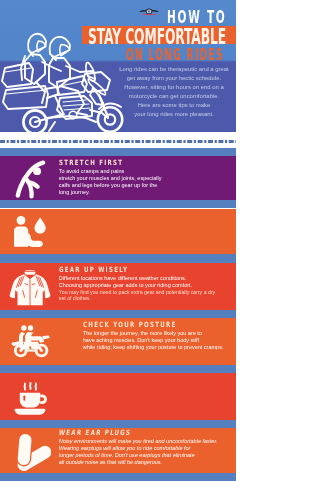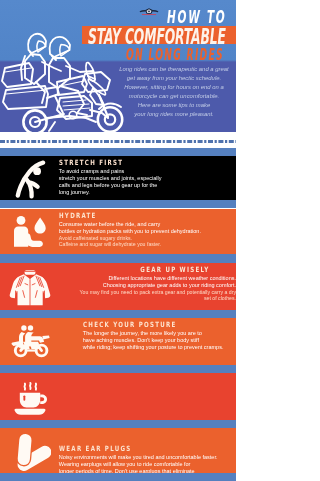--- a/index.html
+++ b/index.html
@@ -2,21 +2,21 @@
 <html><head>
 <meta charset="utf-8">
 <style>
   html,body{margin:0;padding:0;background:#ffffff;}
   body{width:236px;height:481px;overflow:hidden;
        font-family:"Liberation Sans",sans-serif;}
   .page{position:relative;width:236px;height:481px;overflow:hidden;background:#fff;}
 
   
   .header{position:absolute;left:0;top:0;width:236px;height:132px;overflow:hidden;
-          background:linear-gradient(to bottom,#5689cc 0px,#5184c8 60px,#4d5aab 62px,#4d5aab 132px);font-style:italic;}
+          background:linear-gradient(to bottom,#5689cc 0px,#5184c8 60px,#4d5aab 62px,#4d5aab 132px);}
 
   .logo{position:absolute;left:138px;top:3.5px;width:22px;height:13px;}
 
   .howto{position:absolute;left:166.5px;top:9.5px;height:14px;
          font-family:"DejaVu Sans Condensed","Liberation Sans",sans-serif;
          font-size:17.6px;font-weight:bold;color:#ffffff;
          letter-spacing:2.6px;line-height:14px;
          transform:scaleX(.665);transform-origin:0 0;white-space:nowrap;}
 
   .band{position:absolute;left:81.5px;top:25.8px;width:154.5px;height:18.5px;background:#eb612d;}
@@ -145,21 +145,21 @@
   </div>
 
   <div class="road">
     <svg class="dashline" viewBox="0 0 236 3" preserveAspectRatio="none">
       <line x1="0" y1="1.5" x2="236" y2="1.5" stroke="#4f72ad" stroke-width="3" stroke-dasharray="5.0 1.6 2.2 1.6"></line>
     </svg>
   </div>
   <div class="bluebar"></div>
 
   <div id="tips">
-      <div class="tip" style="top: 156px; height: 43.5px; background: #000000; padding-left: 24px;">
+      <div class="tip" style="top: 156px; height: 43.5px; background: #701a75; padding-left: 24px;">
         <div class="icowrap">
           <svg class="ico" style="top:3.6px" viewBox="0 0 42 40">
             <g fill="none" stroke="#fffaf4" stroke-width="4.3" stroke-linecap="round" stroke-linejoin="round">
               <path d="M34.1 2.6 Q26.6 4.6 20.6 11.6 Q14.6 18.6 11.6 26.4 Q9.4 31.8 8.8 35.6"></path>
               <path d="M17.6 19.6 Q20.4 22.4 21.6 27.2 Q23.0 32.4 22.6 36.4"></path>
               <path d="M19.6 22.4 Q24.6 23.0 28.6 26.8"></path>
             </g>
             <circle cx="28.1" cy="11.2" r="3.9" fill="#fffaf4"></circle>
           </svg>
         </div>
@@ -175,27 +175,20 @@
       <div class="tip" style="top: 208.5px; height: 45.5px; background: rgb(235, 97, 45);">
         <div class="icowrap">
           <svg class="ico" style="top:5.4px" viewBox="0 0 42 40">
             <g fill="#fffaf4">
               <circle cx="12.0" cy="6.4" r="4.4"></circle>
               <path d="M9.2 12.6 h5.8 c2.3 0 4.2 1.9 4.2 4.2 v16.0 H5.0 V16.8 c0 -2.3 1.9 -4.2 4.2 -4.2 z"></path>
               <path d="M17.4 19.4 c1.9 -0.6 3.7 0.6 4.0 2.3 l0.7 3.0 c0.3 1.2 1.3 2.0 2.5 2.0 h6.2 c1.7 0 3.1 1.4 3.1 3.1 0 1.7 -1.4 3.1 -3.1 3.1 h-7.2 c-3.6 0 -6.7 -2.4 -7.6 -5.8 l-0.7 -2.7 c-0.5 -2.0 0.4 -4.2 2.1 -5.0 z"></path>
               <path d="M31.1 3.6 c3.3 4.6 5.6 7.9 5.6 10.3 0 3.1 -2.5 5.6 -5.6 5.6 -3.1 0 -5.6 -2.5 -5.6 -5.6 0 -2.4 2.3 -5.7 5.6 -10.3 z"></path>
             </g>
           </svg>
-        </div>
-        <div class="body" style="top: 3.2px;">
-          <h3>HYDRATE</h3>
-          <p>Consume water before the ride, and carry</p>
-          <p>bottles or hydration packs with you to prevent dehydration.</p>
-          <p class="note">Avoid caffeinated sugary drinks.</p>
-          <p class="note" style="margin-top: 0px;">Caffeine and sugar will dehydrate you faster.</p>
         </div>
       </div>
       <div class="sep" style="top: 254px;"></div>
       <div class="tip" style="top: 262.5px; height: 47px; background: rgb(232, 67, 47);">
         <div class="icowrap">
           <svg class="ico" style="top:5px" viewBox="0 0 42 40">
             <g fill="#fffaf4">
               <path d="M14.8 6.2 L21.0 11.0 L27.2 6.2 l4.6 2.0 c2.6 1.1 4.3 3.7 4.3 6.5 v8.0 l-2.4 0.6 v14.0 H8.5 V23.3 l-2.4 -0.6 v-8.0 c0 -2.8 1.7 -5.4 4.3 -6.5 z"></path>
               <path d="M9.6 9.0 c-2.6 1.4 -4.6 3.8 -5.6 6.7 L0.8 26.4 c-0.5 1.5 0.4 3.0 1.9 3.3 l3.1 0.6 1.8 -7.3 V14.6 c0 -2.3 0.8 -4.2 2.0 -5.6 z"></path>
               <path d="M32.4 9.0 c2.6 1.4 4.6 3.8 5.6 6.7 l3.2 10.7 c0.5 1.5 -0.4 3.0 -1.9 3.3 l-3.1 0.6 -1.8 -7.3 V14.6 c0 -2.3 -0.8 -4.2 -2.0 -5.6 z"></path>
@@ -208,21 +201,21 @@
               <path d="M30.8 9.6 L34.6 19.4 M28.9 8.8 L32.7 18.6 M27.0 8.1 L30.8 17.8"></path>
               <path d="M16.0 15.6 L18.8 16.8 M26.0 15.6 L23.2 16.8"></path>
               <path d="M13.8 22.6 L15.6 29.4 M28.2 22.6 L26.4 29.4"></path>
               <path d="M6.5 23.0 L6.5 30.2 M35.5 23.0 L35.5 30.2"></path>
             </g>
             <g fill="#e8432f">
               <circle cx="21.0" cy="9.4" r="1.0"></circle>
             </g>
           </svg>
         </div>
-        <div class="body" style="top: 3.2px; text-align: right;">
+        <div class="body" style="top: 3.2px;">
           <h3>GEAR UP WISELY</h3>
           <p>Different locations have different weather conditions.</p>
           <p>Choosing appropriate gear adds to your riding comfort.</p>
           <p class="note">You may find you need to pack extra gear and potentially carry a dry</p>
           <p class="note" style="margin-top: 0px;">set of clothes.</p>
         </div>
       </div>
       <div class="sep" style="top: 309.5px;"></div>
       <div class="tip" style="top: 318px; height: 46.5px; background: rgb(235, 97, 45);">
         <div class="icowrap">
@@ -280,21 +273,21 @@
         <div class="icowrap">
           <svg class="ico" style="top:5.4px" viewBox="0 0 42 40">
             <g fill="none" stroke-linecap="round">
               <path d="M15.0 31.6 L36.0 19.2" stroke="#fffaf4" stroke-width="12.8"></path>
               <path d="M16.4 7.0 L14.8 26.0" stroke="#eb612d" stroke-width="14.8"></path>
               <path d="M16.4 7.0 L14.8 26.0" stroke="#fffaf4" stroke-width="12.2"></path>
               <path d="M16.4 7.0 L15.8 14.0" stroke="#fffaf4" stroke-width="9.8"></path>
             </g>
           </svg>
         </div>
-        <div class="body" style="top: 17px;">
+        <div class="body" style="top: 1px; font-style: italic;">
           <h3>WEAR EAR PLUGS</h3>
           <p>Noisy environments will make you tired and uncomfortable faster.</p>
           <p>Wearing earplugs will allow you to ride comfortable for</p>
           <p>longer periods of time. Don't use earplugs that eliminate</p>
           <p>all outside noise as that will be dangerous.</p>
         </div>
       </div>
       <div class="sep" style="top: 473px; height: 8px;"></div>
     </div>
 </div>

